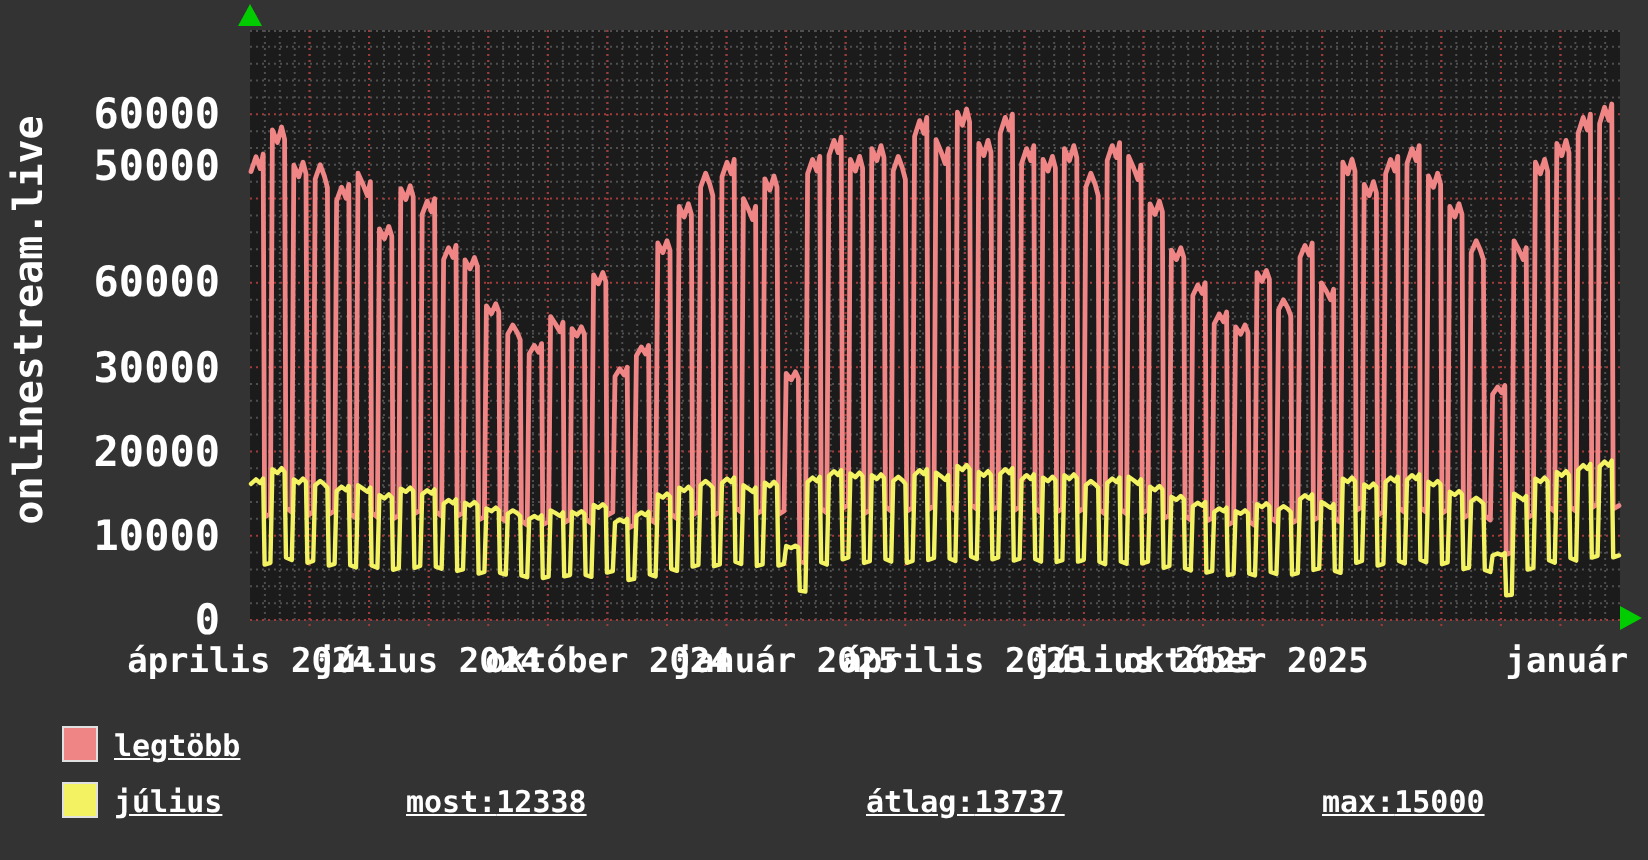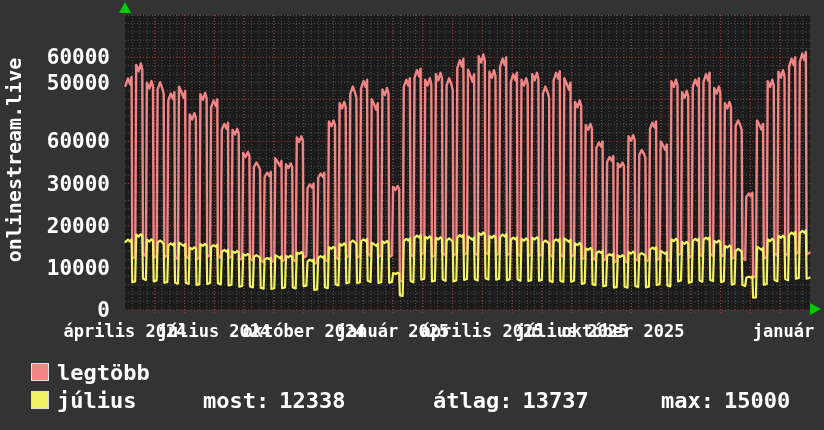--- a/index.html
+++ b/index.html
@@ -34,22 +34,22 @@
   }
   .arrow-right{
     position:absolute;left:810px;top:303px;width:0;height:0;
     border-top:6px solid transparent;border-bottom:6px solid transparent;
     border-left:11px solid #00cc00;
   }
   .swatch{
     position:absolute;left:31px;width:16px;height:16px;
     border:1px solid #e0e0e0;box-sizing:content-box;
   }
-  .legtext{position:absolute;font-size:22px;line-height:22px;white-space:nowrap;}
-  .statval{margin-left:10px;}
+  .legtext{position:absolute;font-size:15px;line-height:22px;white-space:nowrap;text-decoration:underline;}
+  .statval{}
 </style>
 </head>
 <body>
 
 <div id="vtitle">onlinestream.live</div>
 
 <div id="ylabs">
     <span class="ylab" style="top: 297px;">0</span>
     <span class="ylab" style="top: 254.857px;">10000</span>
     <span class="ylab" style="top: 212.714px;">20000</span>

